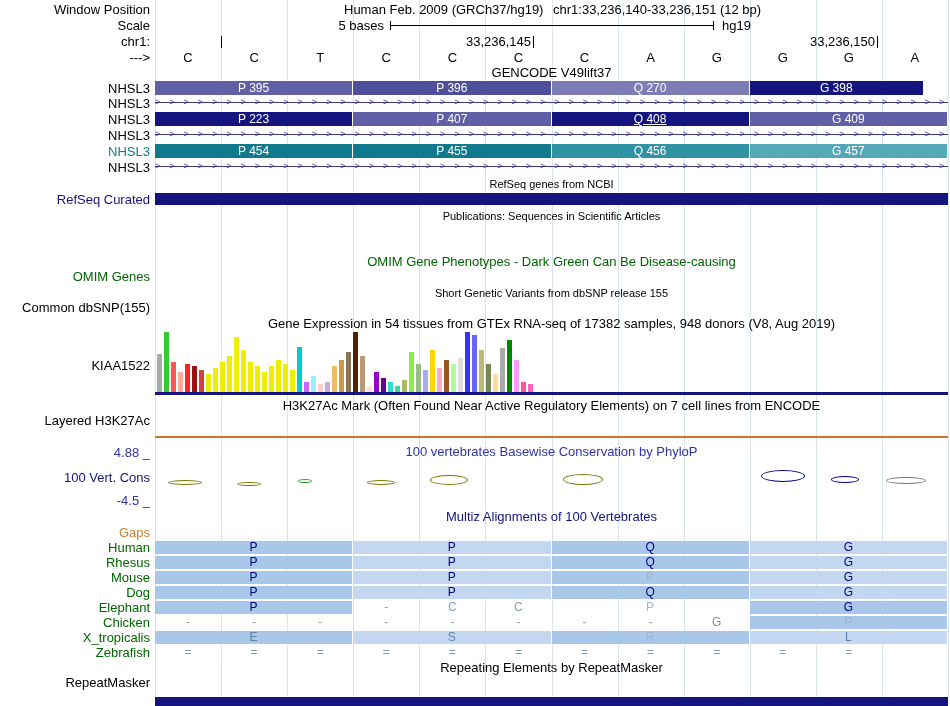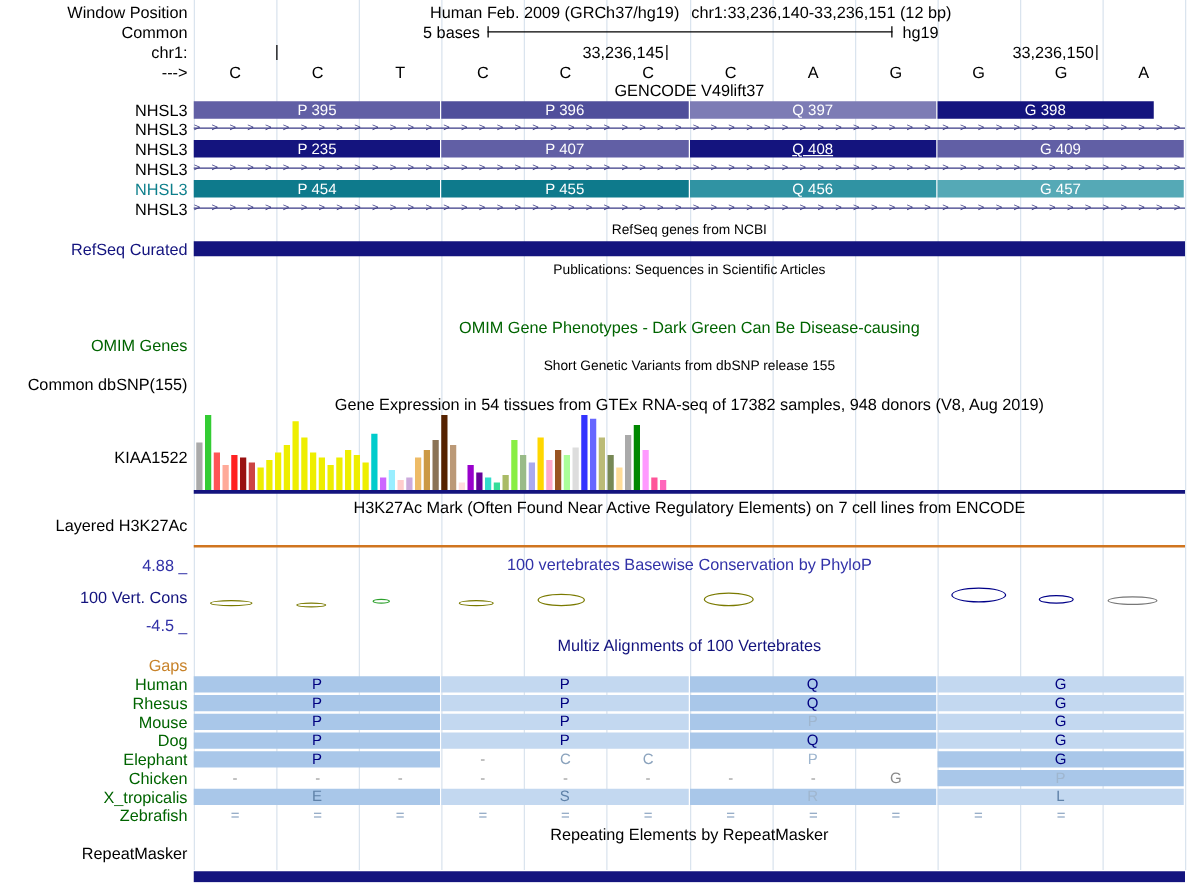--- a/index.html
+++ b/index.html
@@ -63,21 +63,21 @@
 
   <div class="row" style="top:2px">
     <div class="lbl">Window Position</div>
     <div class="content">
       <span class="abs" style="left:189px">Human Feb. 2009 (GRCh37/hg19)</span>
       <span class="abs" style="left:398px">chr1:33,236,140-33,236,151 (12 bp)</span>
     </div>
   </div>
 
   <div class="row" style="top:18px">
-    <div class="lbl">Common</div>
+    <div class="lbl">Scale</div>
     <div class="content">
       <span class="abs" style="left:146px;width:83px;text-align:right">5 bases</span>
       <div class="scalebar" style="left:235px;width:324px"></div>
       <span class="abs" style="left:567px">hg19</span>
     </div>
   </div>
 
   <div class="row" style="top:34px">
     <div class="lbl">chr1:</div>
     <div class="content">
@@ -107,35 +107,35 @@
       </div>
   </div>
 
   <div class="title" style="top:66px">GENCODE V49lift37</div>
 
   <div class="row" style="top:81px;height:14px">
     <div class="lbl">NHSL3</div>
     <div class="content codon-row">
         <div class="codon" style="left: 0px; width: 197.25px; background: rgb(97, 95, 165);">P 395</div>
         <div class="codon" style="left: 198.25px; width: 197.25px; background: rgb(80, 79, 155);">P 396</div>
-        <div class="codon" style="left: 396.5px; width: 197.25px; background: rgb(125, 124, 181);">Q 397</div>
+        <div class="codon" style="left: 396.5px; width: 197.25px; background: rgb(125, 124, 181);">Q 270</div>
         <div class="codon" style="left: 594.75px; width: 173px; background: rgb(20, 20, 126);">G 398</div>
       </div>
   </div>
   <div class="row" style="top:96px;height:13px">
     <div class="lbl">NHSL3</div>
     <div class="content">
         <div class="aline"></div>
         <div class="aglyphs">&gt;&gt;&gt;&gt;&gt;&gt;&gt;&gt;&gt;&gt;&gt;&gt;&gt;&gt;&gt;&gt;&gt;&gt;&gt;&gt;&gt;&gt;&gt;&gt;&gt;&gt;&gt;&gt;&gt;&gt;&gt;&gt;&gt;&gt;&gt;&gt;&gt;&gt;&gt;&gt;&gt;&gt;&gt;&gt;&gt;&gt;&gt;&gt;&gt;&gt;&gt;&gt;&gt;&gt;&gt;&gt;&gt;&gt;&gt;&gt;</div>
       </div>
   </div>
   <div class="row" style="top:112px;height:14px">
     <div class="lbl">NHSL3</div>
     <div class="content codon-row">
-        <div class="codon" style="left: 0px; width: 197.25px; background: rgb(20, 20, 126);">P 235</div>
+        <div class="codon" style="left: 0px; width: 197.25px; background: rgb(20, 20, 126);">P 223</div>
         <div class="codon" style="left: 198.25px; width: 197.25px; background: rgb(97, 95, 165);">P 407</div>
         <div class="codon" style="left: 396.5px; width: 197.25px; background: rgb(20, 20, 126); text-decoration: underline;">Q 408</div>
         <div class="codon" style="left: 594.75px; width: 197.25px; background: rgb(97, 95, 165);">G 409</div>
       </div>
   </div>
   <div class="row" style="top:128px;height:13px">
     <div class="lbl">NHSL3</div>
     <div class="content">
         <div class="aline"></div>
         <div class="aglyphs">&gt;&gt;&gt;&gt;&gt;&gt;&gt;&gt;&gt;&gt;&gt;&gt;&gt;&gt;&gt;&gt;&gt;&gt;&gt;&gt;&gt;&gt;&gt;&gt;&gt;&gt;&gt;&gt;&gt;&gt;&gt;&gt;&gt;&gt;&gt;&gt;&gt;&gt;&gt;&gt;&gt;&gt;&gt;&gt;&gt;&gt;&gt;&gt;&gt;&gt;&gt;&gt;&gt;&gt;&gt;&gt;&gt;&gt;&gt;&gt;</div>

